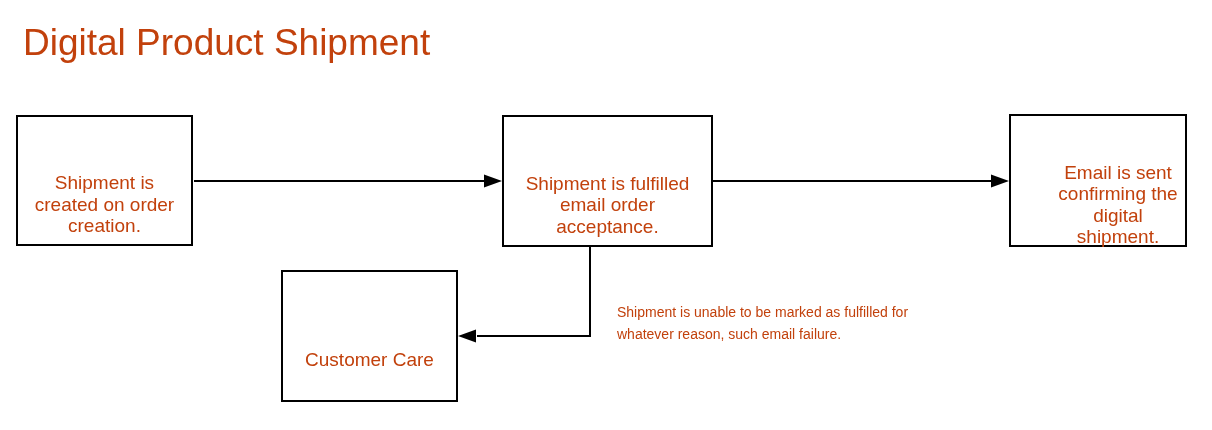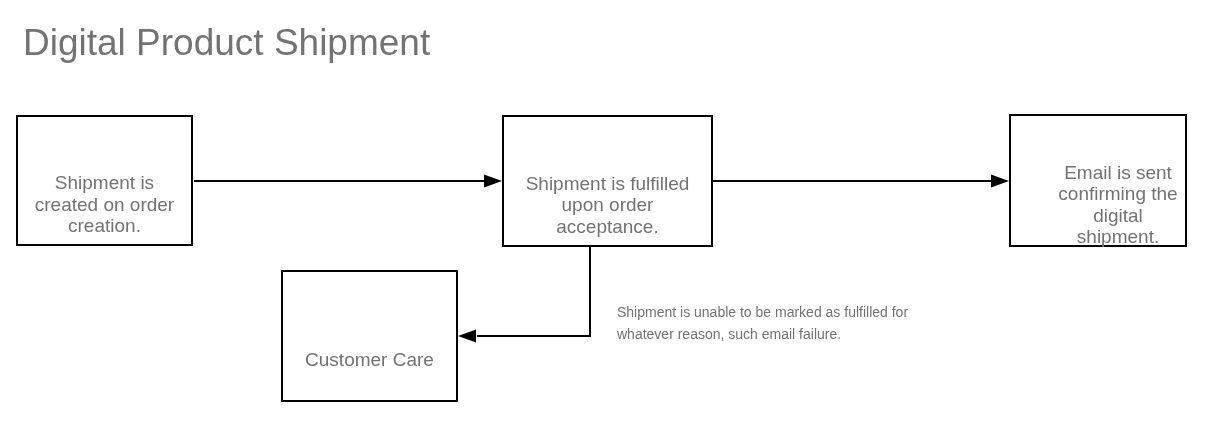--- a/index.html
+++ b/index.html
@@ -1,21 +1,21 @@
 <!DOCTYPE html>
 <html><head>
 <meta charset="utf-8">
 <style>
   html, body { margin: 0; padding: 0; background: #ffffff; }
   .canvas {
     position: relative;
     width: 1212px;
     height: 430px;
     background: #ffffff;
-    color: #737373;
+    color: #c2410c;
     font-family: "Liberation Sans", sans-serif;
     overflow: hidden;
   }
   .diagram-title {
     position: absolute;
     left: 23px;
     top: 22px;
     font-size: 37px;
     font-weight: 400;
     line-height: 1.15;
@@ -78,21 +78,21 @@
   </svg>
 
   <div class="node" id="node-shipment-created">
     <span class="node-label">Shipment is
 created on order
 creation.</span>
   </div>
 
   <div class="node" id="node-shipment-fulfilled">
     <span class="node-label">Shipment is fulfilled
-upon order
+email order
 acceptance.</span>
   </div>
 
   <div class="node" id="node-email-sent">
     <span class="node-label">Email is sent
 confirming the
 digital shipment.</span>
   </div>
 
   <div class="node" id="node-customer-care">

